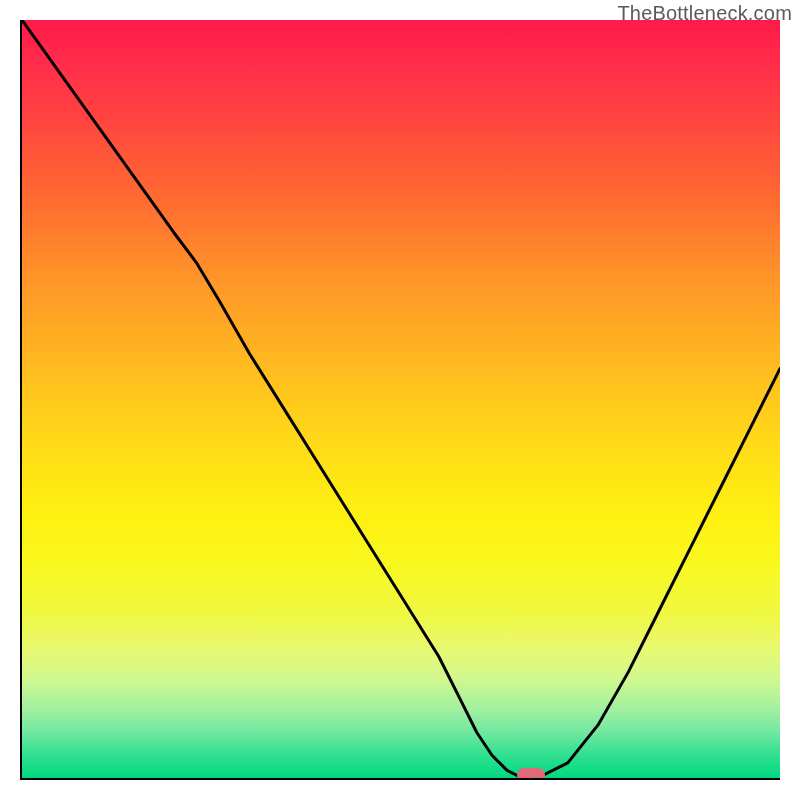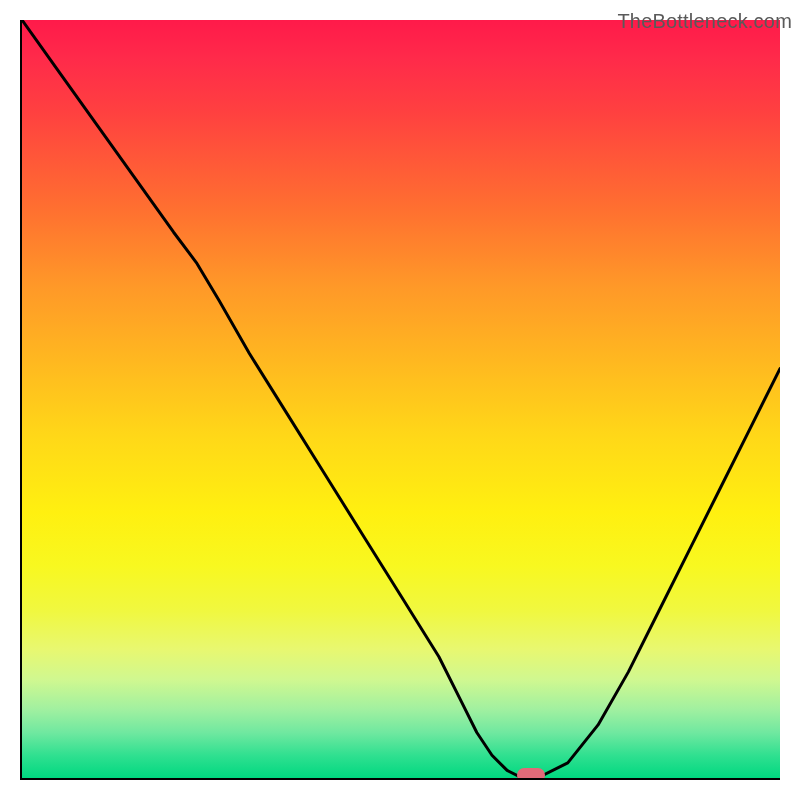--- a/index.html
+++ b/index.html
@@ -36,21 +36,21 @@
       #e8f870 83%,
       #d0f890 87%,
       #a0f0a0 91%,
       #70e8a0 94%,
       #30e090 97%,
       #00d880 100%
     );
   }
   .attribution {
     position: absolute;
-    top: 10px;
+    top: 2px;
     right: 8px;
     font-family: Arial, Helvetica, sans-serif;
     font-size: 20px;
     font-weight: 500;
     color: #5a5a5a;
     letter-spacing: 0.2px;
   }
   svg.curve {
     position: absolute;
     inset: 0;

